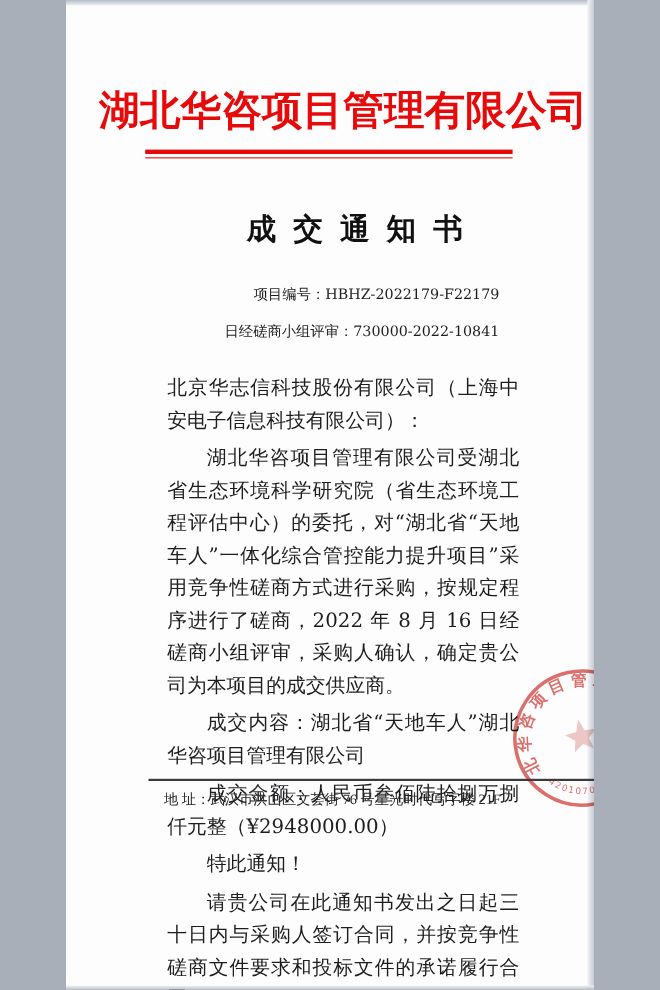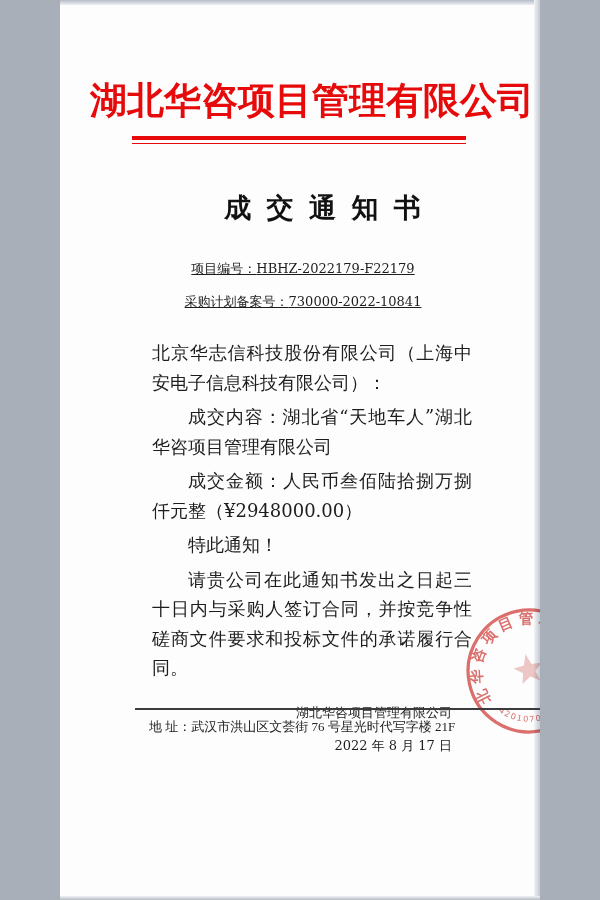--- a/index.html
+++ b/index.html
@@ -19,21 +19,21 @@
   }
   .header-rule{
     margin:10px 6px 0 -20px;height:3px;
     border-top:4px solid var(--brand_red,#e60a0a);
     border-bottom:1px solid var(--brand_red,#e60a0a);
   }
   .doc-title{
     margin:46px -92px 0 -68px;text-align:center;
     font-size:27px;font-weight:bold;letter-spacing:3px;color:#111;
   }
-  .meta{margin-top:26px;text-align:center;padding-right:18px;font-size:13px;line-height:33px;text-decoration:underline;}
+  .meta{margin-top:26px;text-align:right;padding-right:18px;font-size:13px;line-height:33px;}
   .body-text{margin-top:20px;font-size:18px;line-height:29.5px;text-align:justify;}
   .para{text-indent:2em;margin-top:5px;}
   .recipient{margin-top:0;}
   .sig-block{margin-top:13px;text-align:right;padding-right:20px;font-size:13px;line-height:33px;}
   .footer{
     position:absolute;left:75px;top:708px;width:437px;
     border-top:2px solid #3b3b3d;padding:5px 0 0 14px;
     font-size:13px;line-height:23px;color:#232325;font-family:Liberation Serif, serif;
   }
   .seal{
@@ -57,25 +57,26 @@
   <div class="edge-bottom"></div>
 
   <div class="content">
     <div class="company-header">湖北华咨项目管理有限公司</div>
     <div class="header-rule"></div>
 
     <div class="doc-title">成 交 通 知 书</div>
 
     <div class="meta">
       <div><span>项目编号：</span><span>HBHZ-2022179-F22179</span></div>
-      <div><span>采购计划备案号：</span><span>730000-2022-10841</span></div>
+      <div><span>日经磋商小组评审：</span><span>730000-2022-10841</span></div>
     </div>
 
     <div class="body-text">
       <div class="recipient">北京华志信科技股份有限公司（上海中安电子信息科技有限公司）：</div>
+      <div class="para">湖北华咨项目管理有限公司受湖北省生态环境科学研究院（省生态环境工程评估中心）的委托，对“湖北省“天地车人”一体化综合管控能力提升项目”采用竞争性磋商方式进行采购，按规定程序进行了磋商，2022 年 8 月 16 日经磋商小组评审，采购人确认，确定贵公司为本项目的成交供应商。</div>
       <div class="para">成交内容：湖北省“天地车人”湖北华咨项目管理有限公司</div>
       <div class="para">成交金额：人民币叁佰陆拾捌万捌仟元整（¥2948000.00）</div>
       <div class="para">特此通知！</div>
       <div class="para">请贵公司在此通知书发出之日起三十日内与采购人签订合同，并按竞争性磋商文件要求和投标文件的承诺履行合同。</div>
     </div>
 
     <div class="sig-block">
       <div>湖北华咨项目管理有限公司</div>
       <div>2022 年 8 月 17 日</div>
     </div>

